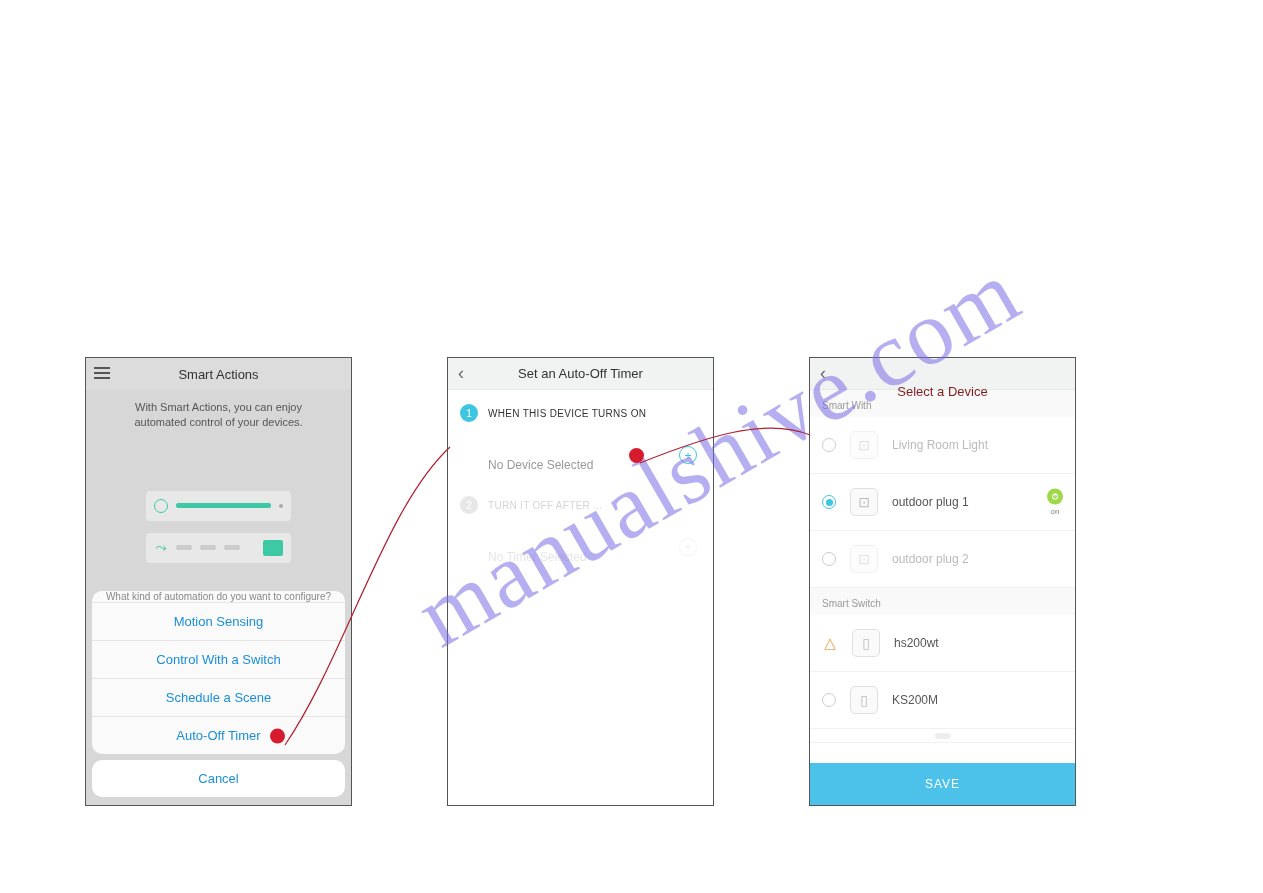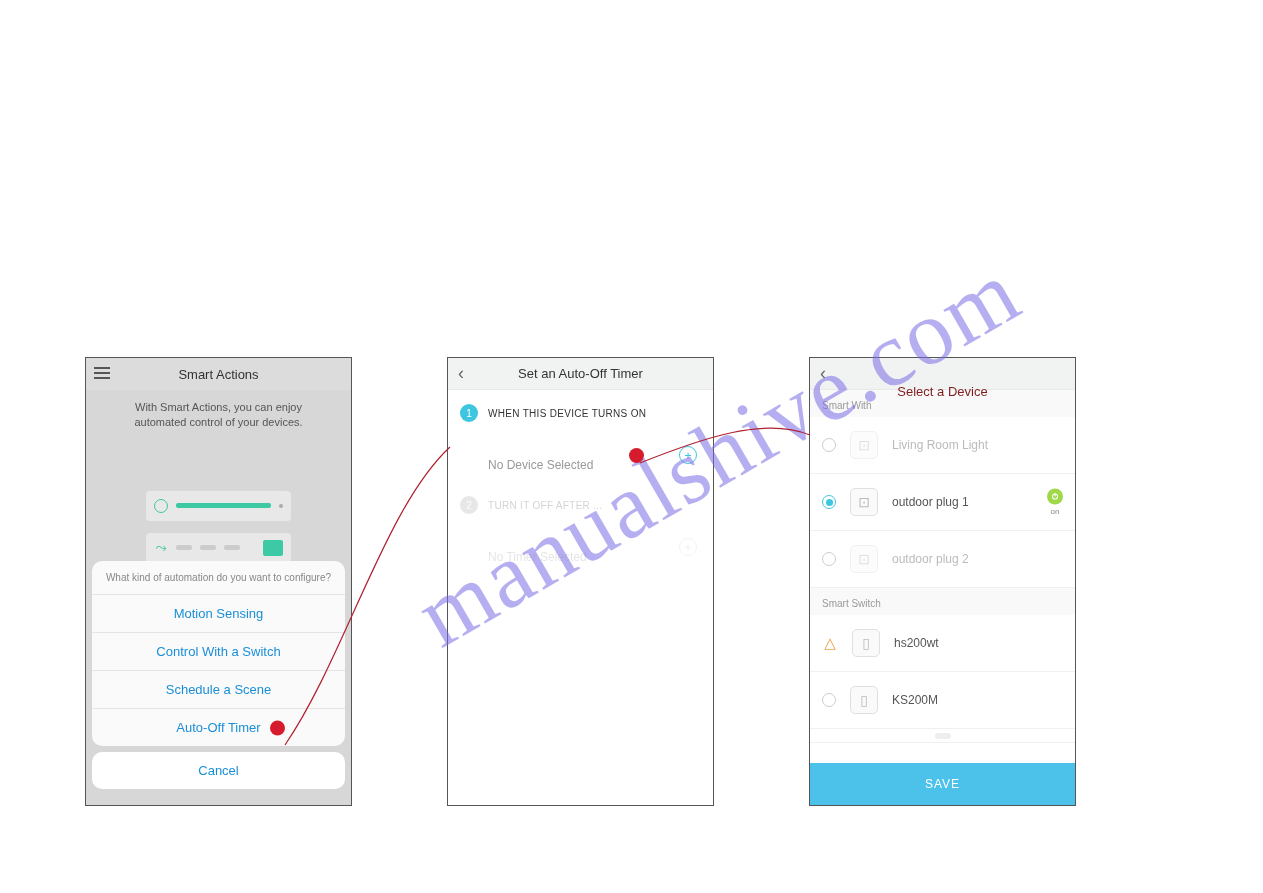--- a/index.html
+++ b/index.html
@@ -87,34 +87,34 @@
   .s1 .sheet-group {
     margin: 6px;
     background: #fafafa;
     border-radius: 10px;
     overflow: hidden;
   }
   .s1 .sheet-prompt {
     font-size: 10px;
     color: #888;
     text-align: center;
-    padding: 11px 8px;
+    padding: 0 8px;
     border-bottom: 1px solid #e5e5e5;
   }
   .s1 .sheet-item {
     text-align: center;
     padding: 11px 12px;
     font-size: 13px;
     color: #1a8fd8;
     border-bottom: 1px solid #e5e5e5;
     position: relative;
   }
   .s1 .sheet-item:last-child { border-bottom: none; }
   .s1 .sheet-cancel {
-    margin: 0 6px 16px;
+    margin: 0 6px 8px;
     background: #fff;
     border-radius: 10px;
     text-align: center;
     padding: 11px 0;
     font-size: 13px;
     color: #1a8fd8;
     font-weight: 500;
   }
 
   

